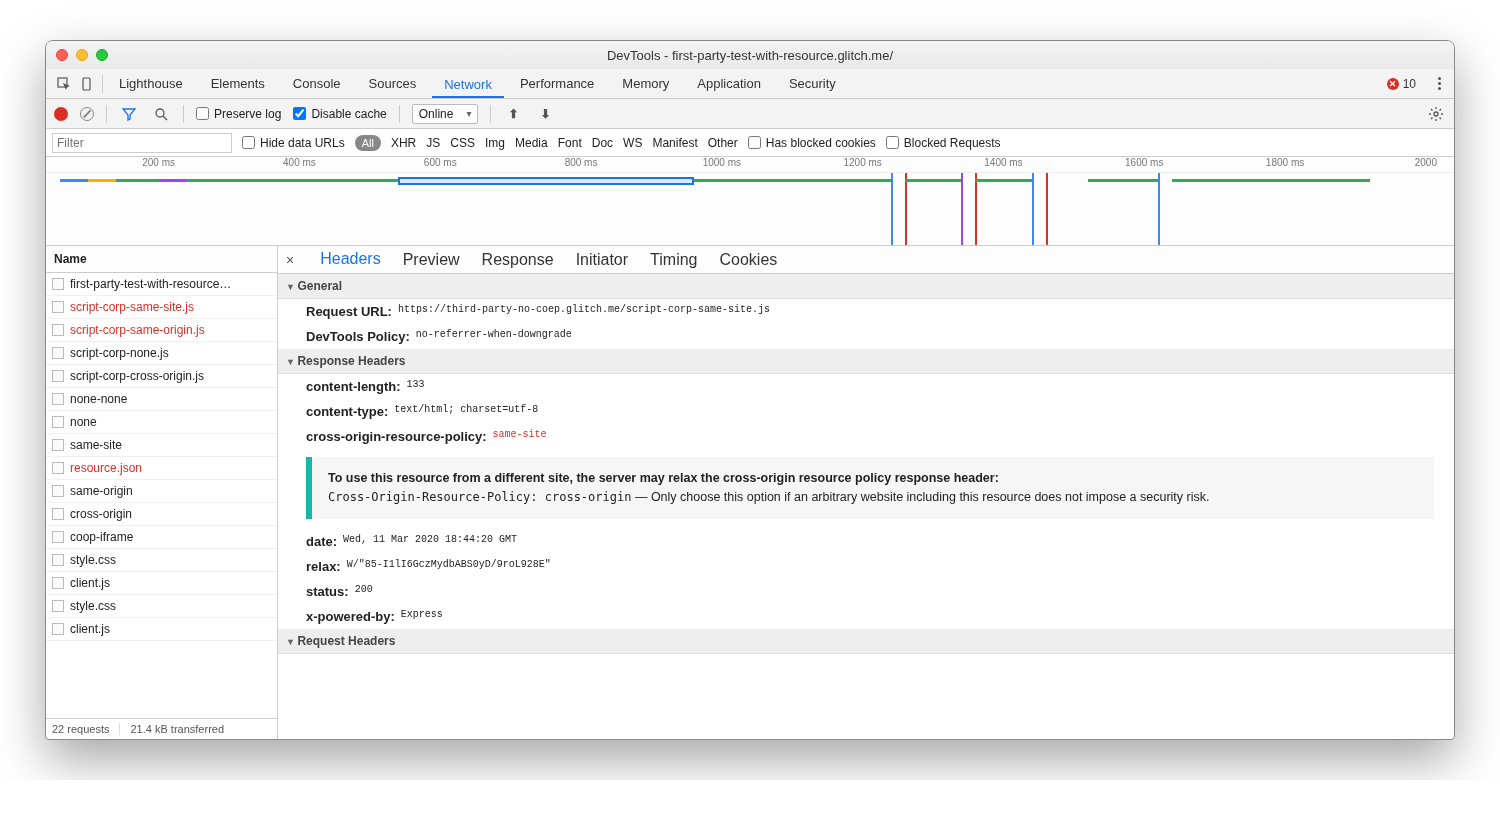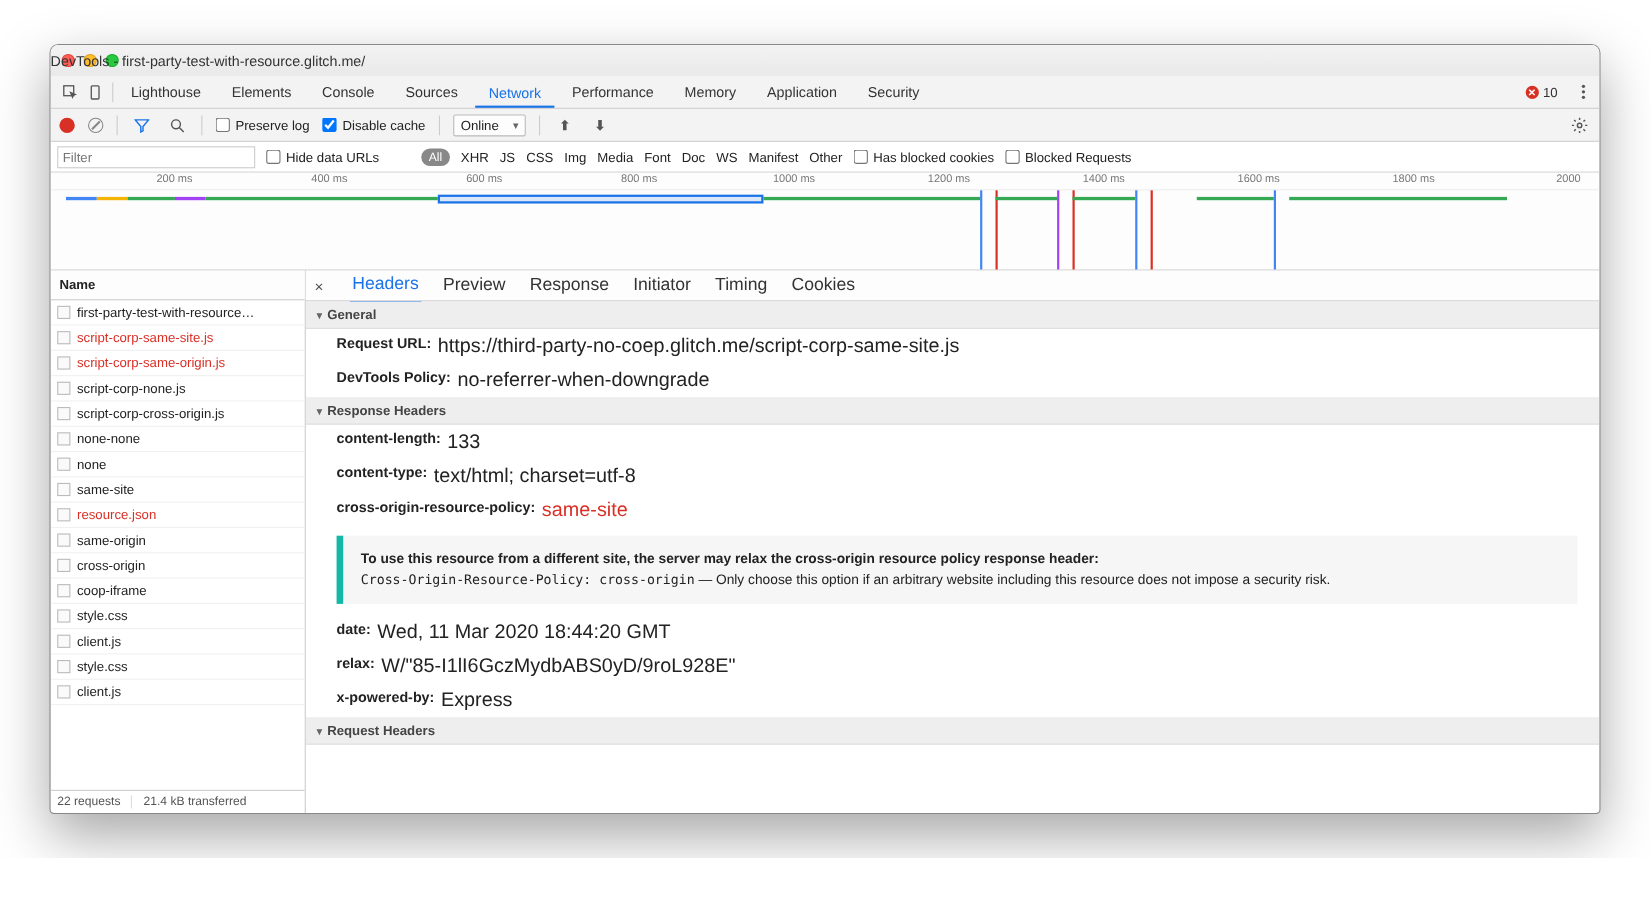--- a/index.html
+++ b/index.html
@@ -7,21 +7,21 @@
 
 .window { width: 1410px; height: 700px; margin: 40px auto; border: 1px solid #888; border-radius: 8px 8px 4px 4px; overflow: hidden; box-shadow: 0 20px 50px rgba(0,0,0,.35); background: #fff; display: flex; flex-direction: column; }
 
 
 .titlebar { height: 28px; background: linear-gradient(#f3f3f3,#e9e9e9); display: flex; align-items: center; position: relative; }
 .traffic { display: flex; gap: 8px; padding-left: 10px; }
 .traffic span { width: 12px; height: 12px; border-radius: 50%; display: inline-block; }
 .tl-close { background: #ff5f56; border: 1px solid #e0443e; }
 .tl-min { background: #ffbd2e; border: 1px solid #dea123; }
 .tl-max { background: #27c93f; border: 1px solid #1aab29; }
-.title { position: absolute; left: 0; right: 0; text-align: left; font-size: 13px; color: #333; }
+.title { position: absolute; left: 0; right: 0; text-align: center; font-size: 13px; color: #333; }
 
 
 .tabs { height: 30px; border-bottom: 1px solid #ccc; display: flex; align-items: center; padding: 0 8px; gap: 4px; background: #f3f3f3; }
 .tool-icon { width: 20px; height: 20px; display: inline-flex; align-items: center; justify-content: center; color: #555; }
 .tabs .tab { padding: 6px 12px; font-size: 13px; color: #333; cursor: pointer; }
 .tabs .tab.active { color: #1a73e8; border-bottom: 2px solid #1a73e8; padding-bottom: 4px; margin-bottom: -1px; }
 .spacer { flex: 1; }
 .err-badge { display: flex; align-items: center; gap: 4px; color: #333; margin-right: 6px; }
 .err-dot { width: 12px; height: 12px; background: #d93025; border-radius: 50%; display: inline-flex; align-items: center; justify-content: center; color: #fff; font-size: 9px; font-weight: bold; }
 .kebab { width: 14px; display: flex; flex-direction: column; gap: 2px; align-items: center; margin-left: 6px; cursor: pointer; }
@@ -37,21 +37,21 @@
 .chk { display: inline-flex; align-items: center; gap: 5px; }
 .chk input { width: 13px; height: 13px; }
 .select { padding: 2px 24px 2px 6px; border: 1px solid #bbb; background: #fdfdfd; border-radius: 2px; position: relative; display: inline-flex; align-items: center; }
 .select::after { content: "▾"; position: absolute; right: 6px; color: #666; font-size: 10px; }
 .arrow-btn { color:#555; font-weight:bold; }
 .gear { margin-left: auto; color:#555; }
 
 
 .filter-row { height: 28px; border-bottom: 1px solid #ccc; display: flex; align-items: center; padding: 0 6px; gap: 10px; background: #fff; }
 .filter-input { width: 180px; border: 1px solid #ccc; padding: 2px 4px; font-size: 12px; color: #888; background:#fff; }
-.pill { padding: 2px 7px; border-radius: 8px; background: #888; color:#fff; font-size: 11px; margin-left: 28px; }
+.pill { padding: 2px 7px; border-radius: 8px; background: #888; color:#fff; font-size: 11px; }
 .ftype { font-size: 12px; color: #222; cursor: pointer; }
 
 
 .timeline { border-bottom: 1px solid #ccc; background: #fdfdfd; }
 .ruler { position: relative; height: 16px; border-bottom: 1px solid #eee; }
 .tick { position: absolute; top: 0; font-size: 10px; color: #777; transform: translateX(-50%); }
 .waterfall { position: relative; height: 72px; }
 .wf-bar { position: absolute; height: 3px; top: 6px; }
 .wf-line { position: absolute; top: 0; bottom: 0; width: 2px; }
 .wf-sel { position: absolute; top: 4px; height: 8px; border: 2px solid #1a73e8; background: rgba(26,115,232,.15); }
@@ -71,21 +71,21 @@
 .dtabs { height: 28px; border-bottom: 1px solid #ccc; display: flex; align-items: center; gap: 18px; padding-left: 8px; background:#fdfdfd; }
 .dtabs .close-x { font-size: 14px; color: #555; cursor: pointer; padding-right: 6px; }
 .dtabs .dtab { font-size: 16px; color: #333; padding: 6px 2px; cursor: pointer; }
 .dtabs .dtab.active { color: #1a73e8; border-bottom: 2px solid #1a73e8; margin-bottom: -1px; }
 
 .detail-body { flex: 1; overflow-y: auto; }
 .section-head { background: #eee; padding: 5px 8px; font-weight: bold; border-bottom: 1px solid #ddd; font-size: 12px; color:#444; }
 .section-head::before { content: "▼ "; font-size: 9px; color:#666; }
 .kv { padding: 5px 8px 5px 28px; display: flex; gap: 6px; font-size: 13px; }
 .kv .k { font-weight: bold; }
-.kv .v { font-family: Liberation Sans, sans-serif; font-size: 18px; }
+.kv .v { font-family: Liberation Mono, monospace; font-size: 10px; }
 .kv .v.red { color: #d93025; }
 
 .info-box { margin: 8px 20px 10px 28px; background: #f6f6f6; padding: 12px 16px; border-left: 6px solid #14b8a6; font-size: 12.5px; line-height: 1.5; }
 .info-box .code { font-family: Menlo, Consolas, monospace; font-size: 12px; }
 .info-box .bold { font-weight: 600; }
 </style>
 </head>
 <body>
 
 <div class="window">
@@ -350,20 +350,24 @@
         </div>
         <div class="kv">
             <span class="k">date:</span>
             <span class="v">Wed, 11 Mar 2020 18:44:20 GMT</span>
           </div>
         <div class="kv">
             <span class="k">relax:</span>
             <span class="v">W/"85-I1lI6GczMydbABS0yD/9roL928E"</span>
           </div>
         <div class="kv">
+            <span class="k">status:</span>
+            <span class="v">200</span>
+          </div>
+        <div class="kv">
             <span class="k">x-powered-by:</span>
             <span class="v">Express</span>
           </div>
 
         <div class="section-head">Request Headers</div>
       </div>
     </div>
   </div>
 
 </div>

